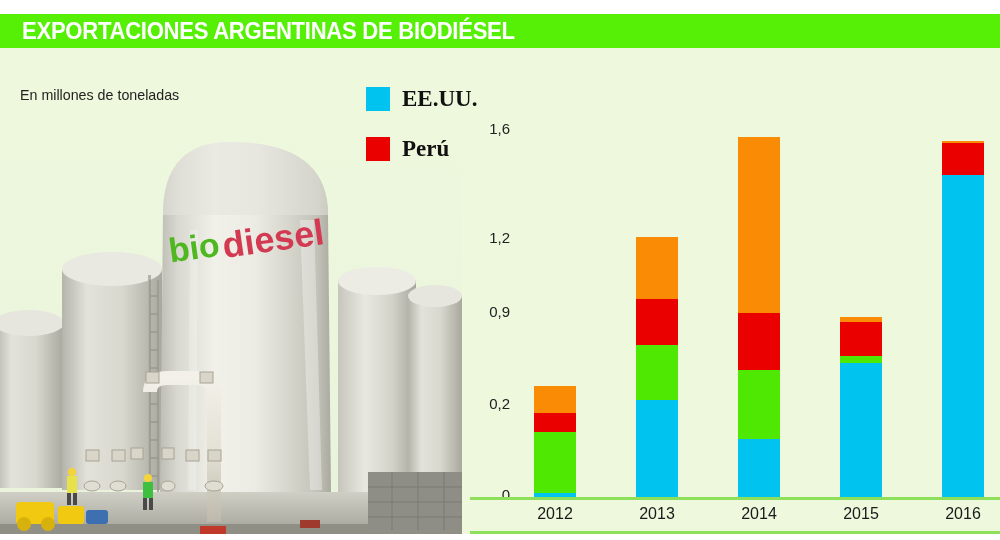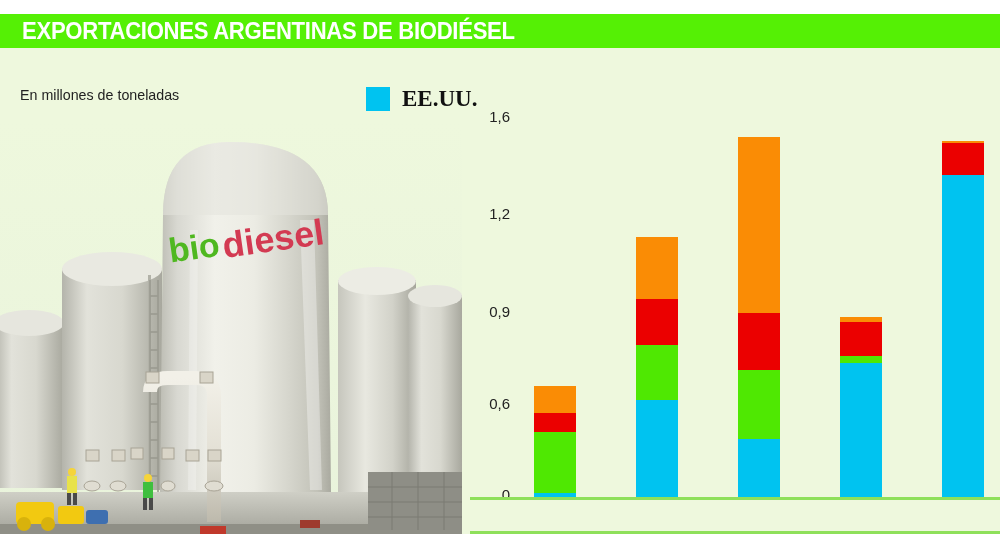--- a/index.html
+++ b/index.html
@@ -256,29 +256,33 @@
       <rect x="200" y="406" width="26" height="9" fill="#c0392b"></rect>
       <rect x="300" y="400" width="20" height="8" fill="#9e3b2e"></rect>
     </svg>
   </div>
 
   <div class="legend">
     <div class="legend-row">
       <span class="legend-swatch" style="background:#00c3f0"></span>
       <span class="legend-label">EE.UU.</span>
     </div>
+    <div class="legend-row">
+      <span class="legend-swatch" style="background:#eb0000"></span>
+      <span class="legend-label">Perú</span>
+    </div>
   </div>
 
   <div class="chart">
     <div class="y-labels" id="y-labels">
         <div class="y-tick" style="top: 384px;">0</div>
-        <div class="y-tick" style="top: 292.5px;">0,6</div>
+        <div class="y-tick" style="top: 292.5px;">0,2</div>
         <div class="y-tick" style="top: 201px;">0,9</div>
-        <div class="y-tick" style="top: 103px; margin-left: 6px;">1,2</div>
-        <div class="y-tick" style="top: 6px; text-align: center;">1,6</div>
+        <div class="y-tick" style="top: 127px; margin-left: 6px;">1,2</div>
+        <div class="y-tick" style="top: 18px; text-align: center;">1,6</div>
       </div>
     <div class="plot" id="plot">
         <div class="bar-group" style="left: 12px; bottom: 0px;">
           <div class="seg" style="background: rgb(0, 195, 240); height: 4.575px;"></div>
           <div class="seg" style="background: rgb(79, 232, 2); height: 61.7625px;"></div>
           <div class="seg" style="background: rgb(235, 0, 0); height: 18.3px;"></div>
           <div class="seg" style="background: rgb(250, 140, 5); height: 27.45px;"></div>
         </div>
         <div class="bar-group" style="left: 114px; bottom: 0px;">
           <div class="seg" style="background: rgb(0, 195, 240); height: 98.3625px;"></div>
@@ -301,15 +305,22 @@
         <div class="bar-group" style="left: 420px; bottom: 0px;">
           <div class="seg" style="background: rgb(0, 195, 240); height: 322.537px;"></div>
           <div class="seg" style="background: rgb(235, 0, 0); height: 32.025px;"></div>
           <div class="seg" style="background: rgb(250, 140, 5); height: 2.2875px;"></div>
         </div>
       </div>
   </div>
 
   <div class="axis-line-top"></div>
   <div class="axis-line-bottom"></div>
+  <div class="x-labels" id="x-labels">
+      <div class="x-label" style="left: 55px;">2012</div>
+      <div class="x-label" style="left: 157px;">2013</div>
+      <div class="x-label" style="left: 259px;">2014</div>
+      <div class="x-label" style="left: 361px;">2015</div>
+      <div class="x-label" style="left: 463px;">2016</div>
+    </div>
 
   <div class="bottom-strip"></div>
 </div>
 
 </body></html>

